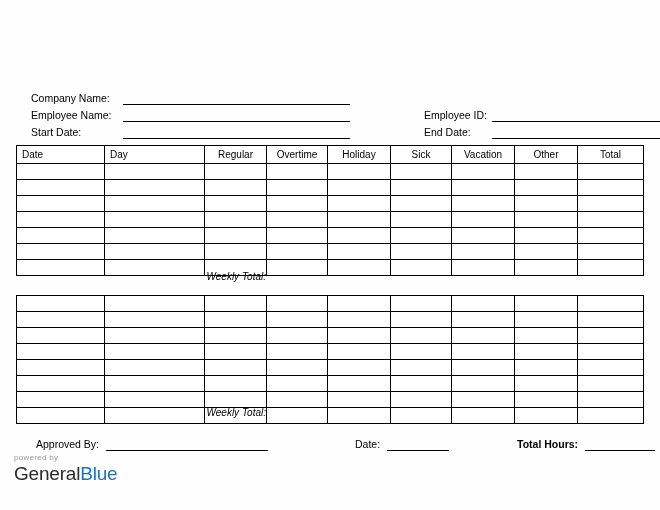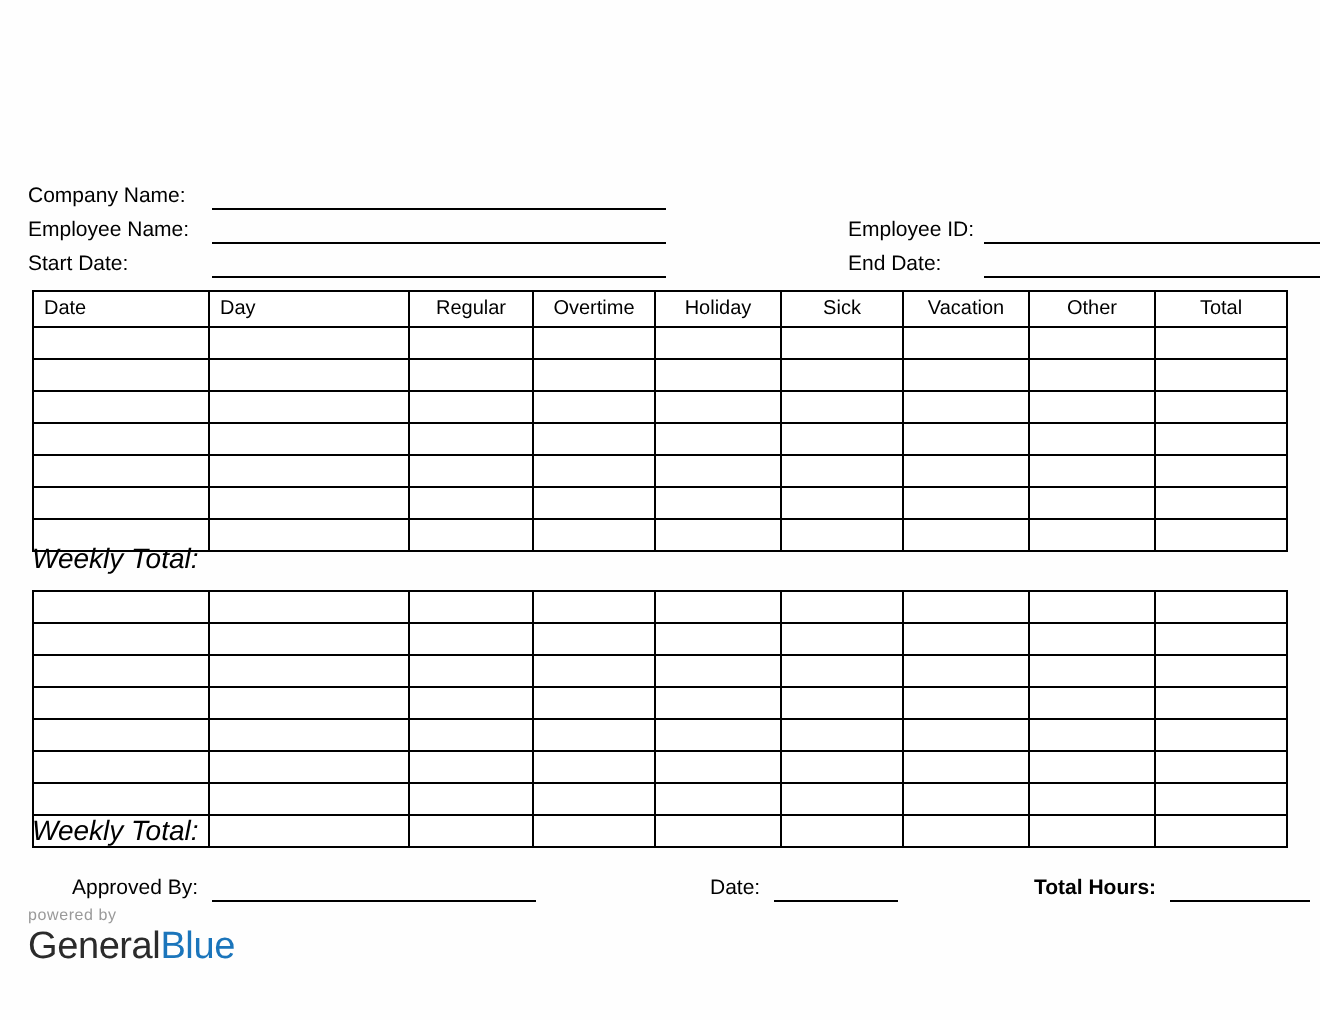--- a/index.html
+++ b/index.html
@@ -60,21 +60,21 @@
     height: 11px;
     margin-left: 6px;
   }
 
   
   .fr-company { left: 14px; top: 2px; }
   .fr-employee { left: 14px; top: 19px; }
   .fr-start   { left: 14px; top: 36px; }
   .fr-company .flabel,
   .fr-employee .flabel,
-  .fr-start .flabel { width: 86px; }
+  .fr-start .flabel { width: 86px; margin-left: 17px; }
   .fr-company .fline { width: 227px; }
   .fr-employee .fline { width: 227px; }
   .fr-start .fline { width: 227px; }
 
   
   .fr-empid { left: 388px; top: 19px; }
   .fr-end   { left: 388px; top: 36px; }
   .fr-empid .flabel,
   .fr-end .flabel { width: 62px; padding-left: 36px; }
   .fr-empid .fline { width: 184px; }
@@ -125,22 +125,22 @@
   col.col-other    { width: 63px; }
   col.col-total    { width: 66px; }
 
   #table-one { top: 145px; }
   #table-two { top: 295px; }
 
   .weekly-total {
     position: absolute;
     left: 16px;
     width: 250px;
-    text-align: left;
-    font-size: 14px;
+    text-align: right;
+    font-size: 10px;
     font-style: italic;
     font-weight: 500;
   }
   #weekly-total-one { top: 271px; }
   #weekly-total-two { top: 407px; }
 
   
   .footer {
     position: absolute;
     left: 0;

